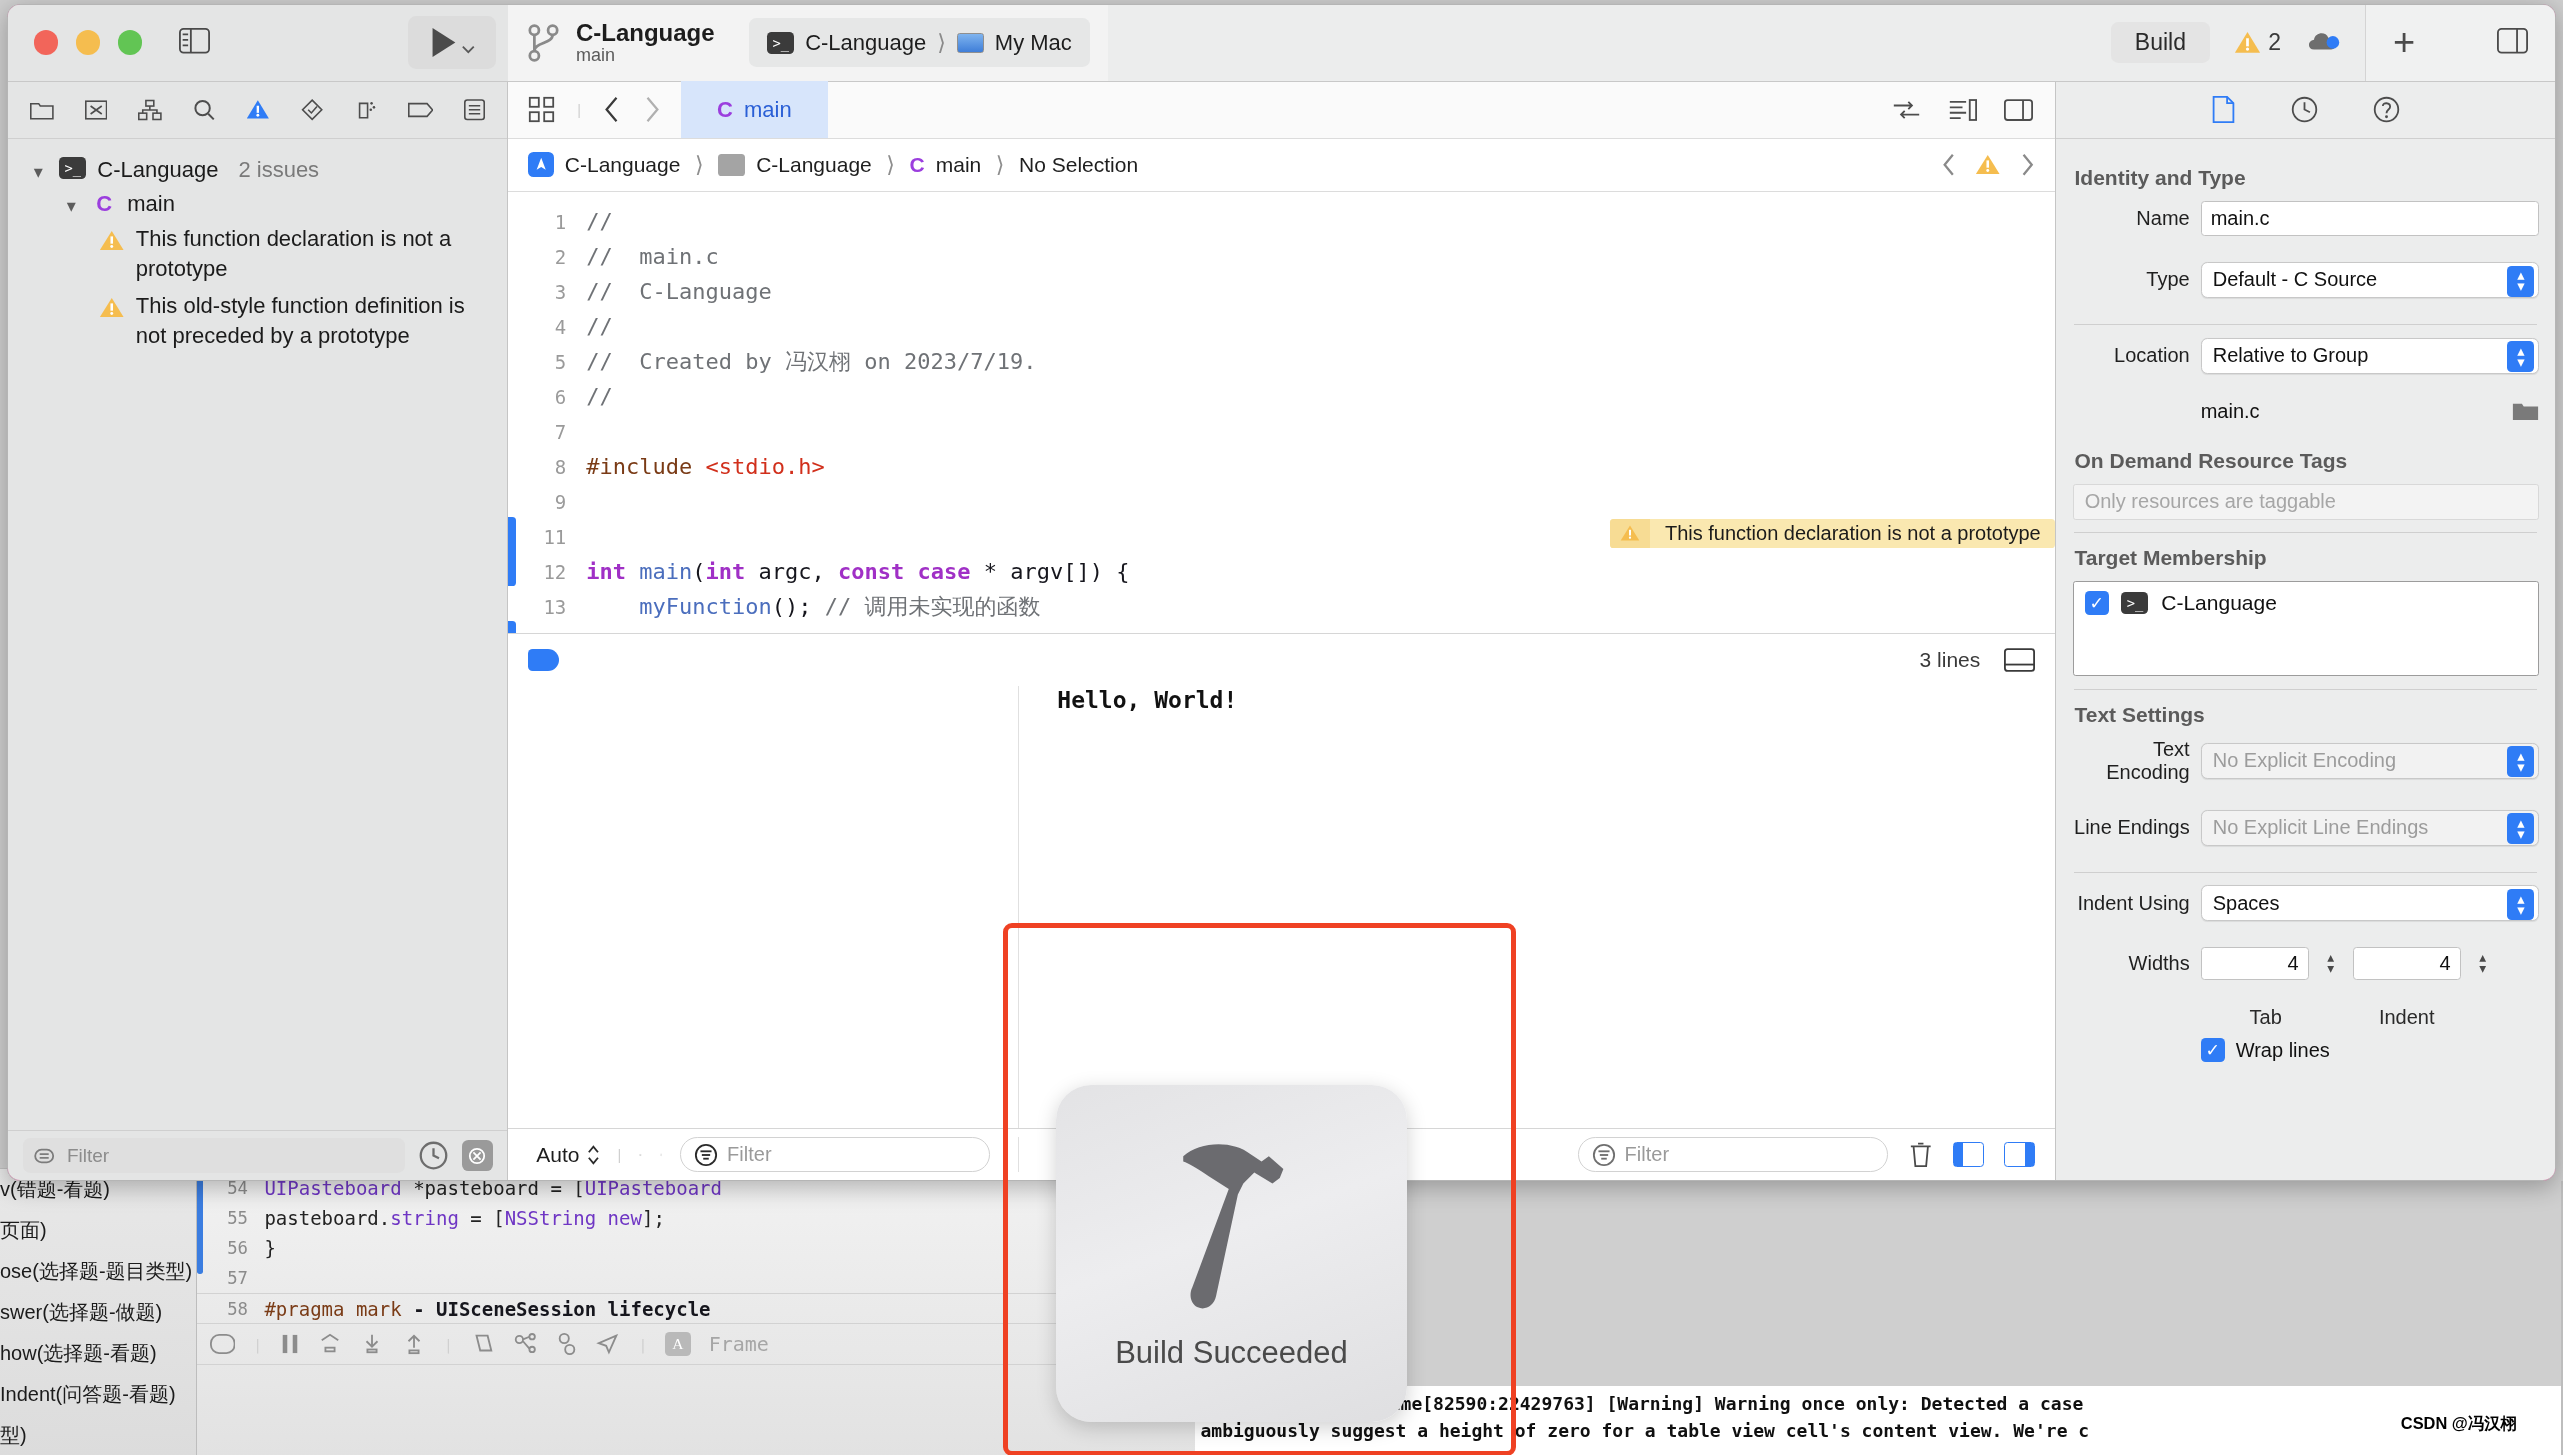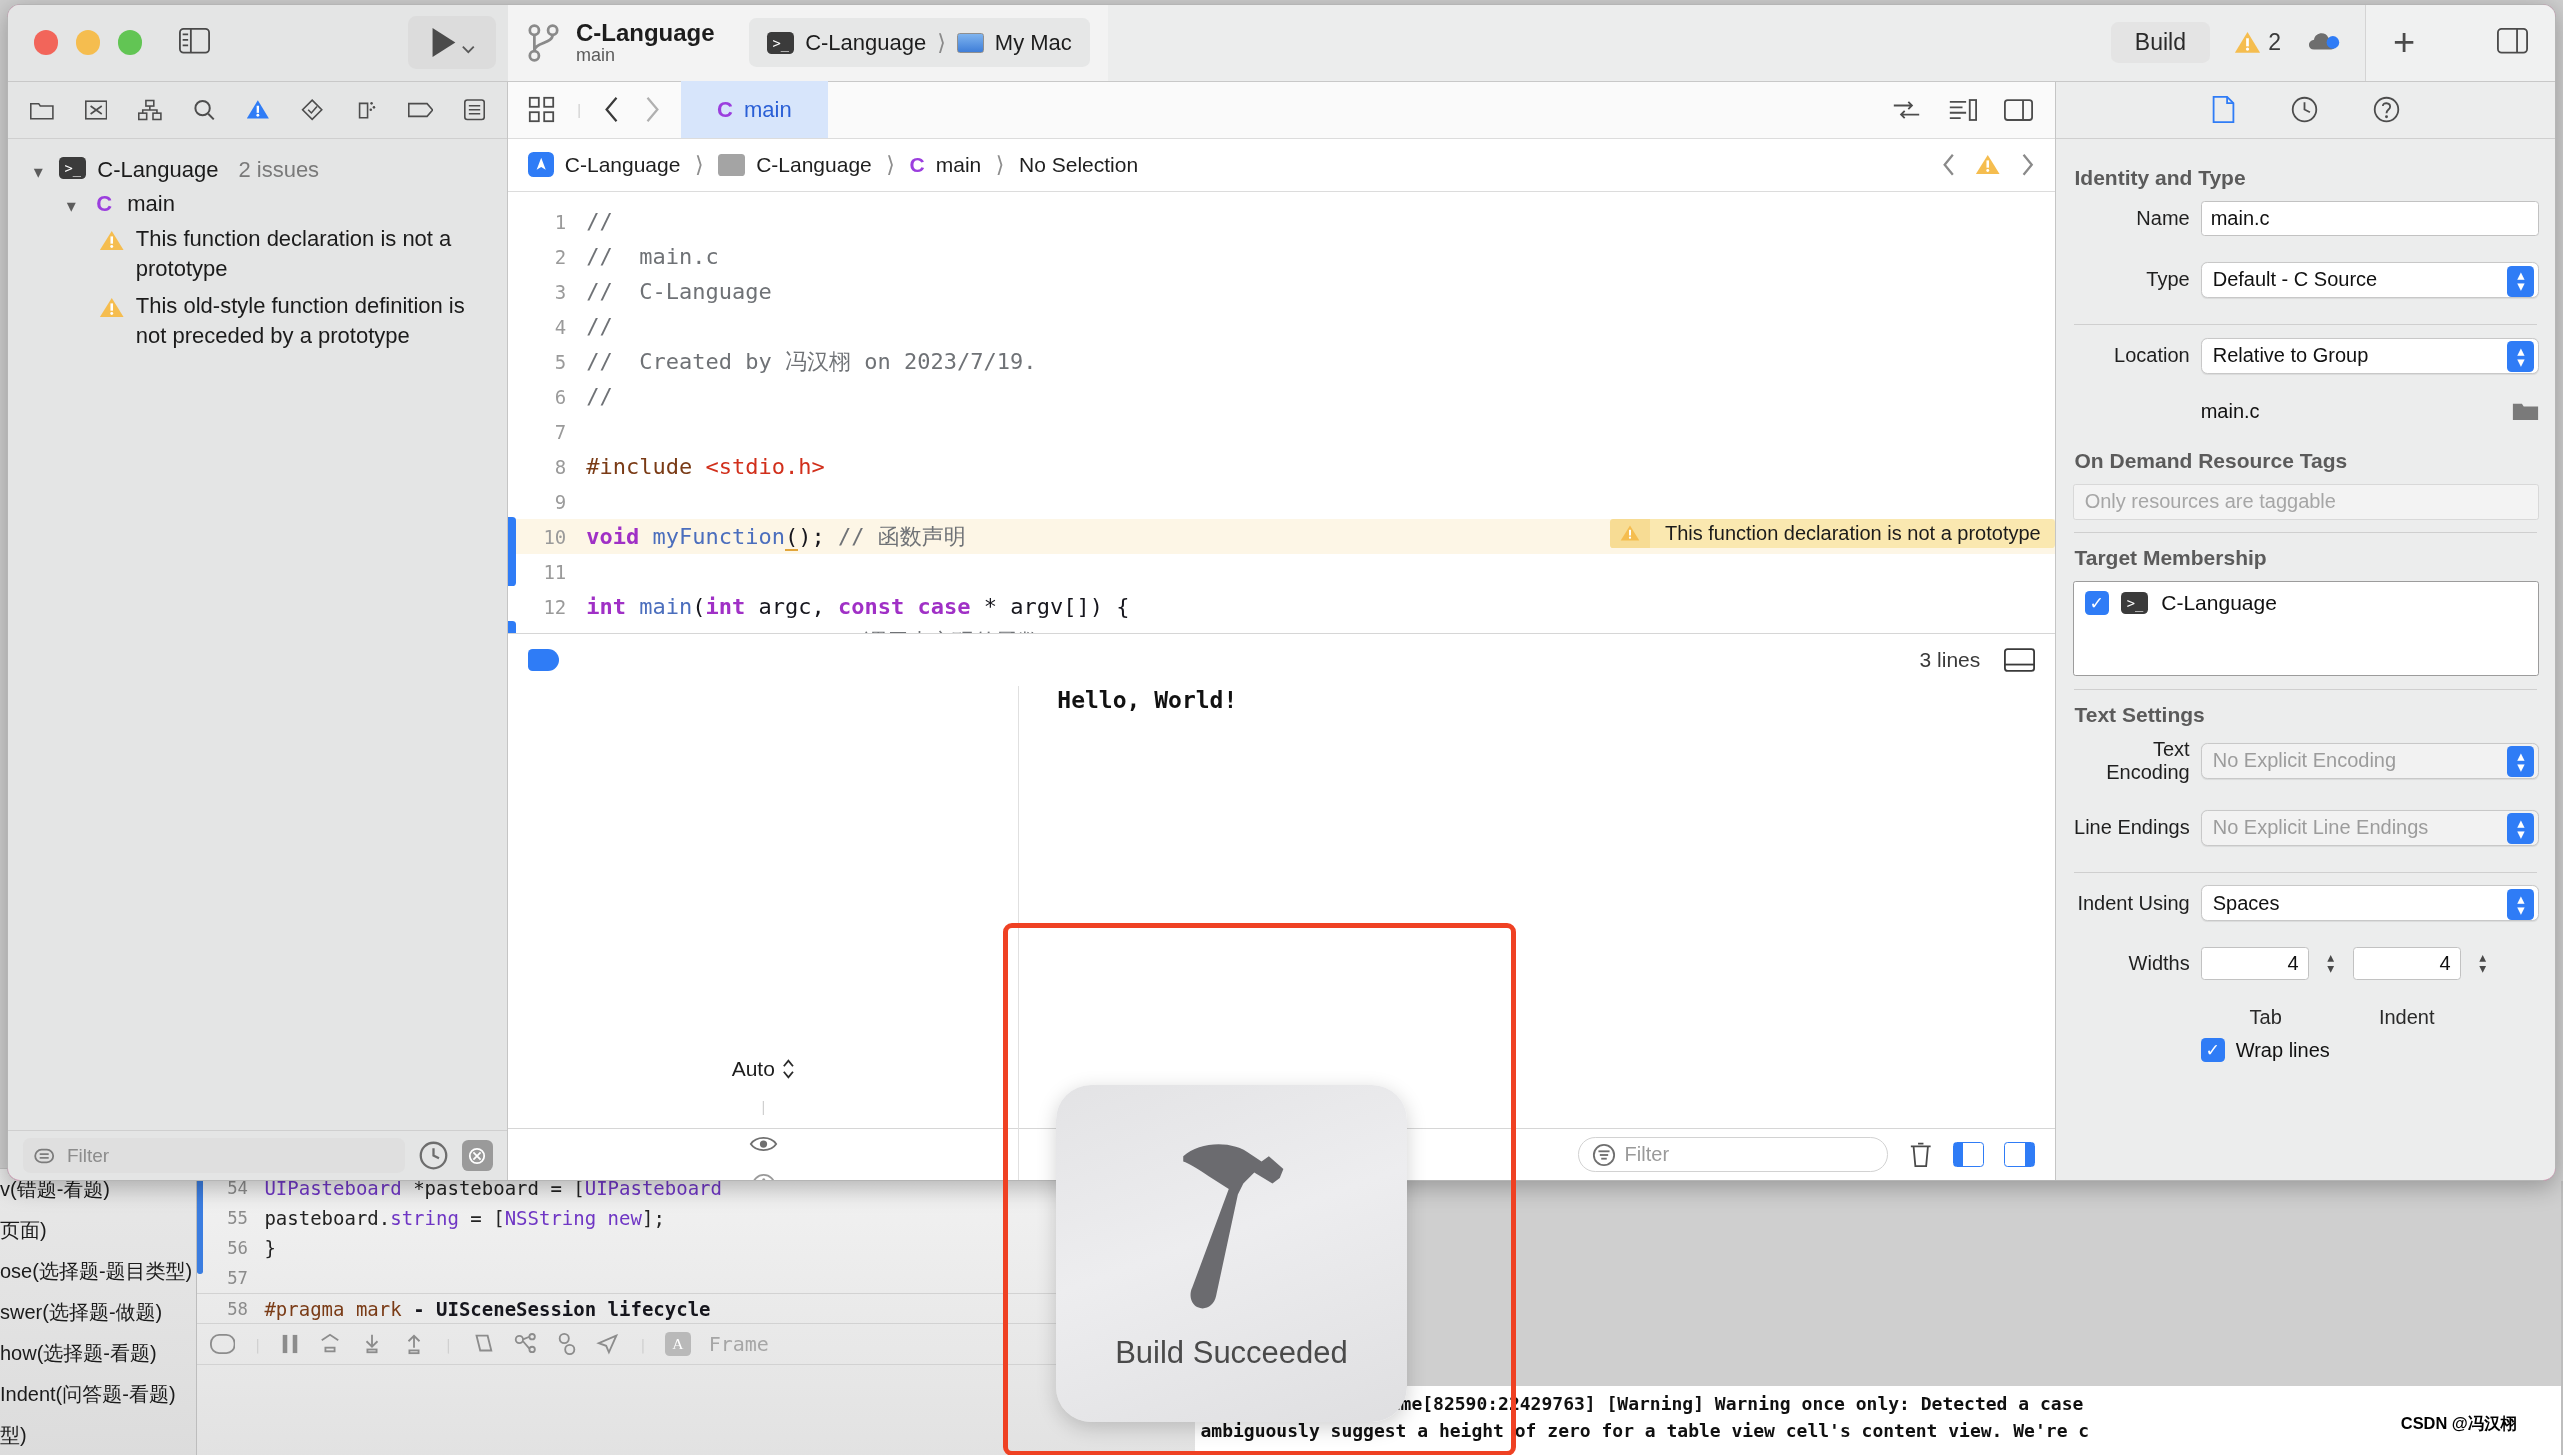--- a/index.html
+++ b/index.html
@@ -155,21 +155,21 @@
   .blue-tag{width:31px;height:22px;background:#2f7cf6;border-radius:4.6px 11px 11px 4.6px;}
   .debugbar-right{margin-left:auto;display:flex;align-items:center;gap:24px;font-size:21px;color:#3a3a3a;}
 
   .debugsplit{display:flex;flex:1;min-height:0;background:#fff;}
   .dbg-vars{width:511px;border-right:0.9px solid #e0e0e0;}
   .dbg-console{flex:1;position:relative;overflow:hidden;
     font-family:"DejaVu Sans Mono","Liberation Mono",monospace;font-size:23px;font-weight:bold;color:#111;}
   .dbg-console .line{padding-left:38px;line-height:29px;}
 
   .dbg-foot{display:flex;align-items:center;height:53px;border-top:0.9px solid #d6d6d6;background:#fff;}
-  .dbg-foot-left{display:flex;align-items:center;gap:18px;width:511px;padding:0 8px;border-right:0.9px solid #e0e0e0;color:#4c4c4c;flex-direction:column;}
+  .dbg-foot-left{display:flex;align-items:center;gap:18px;width:511px;padding:0 28px;border-right:0.9px solid #e0e0e0;color:#4c4c4c;}
   .auto-pop{display:flex;align-items:center;gap:7.3px;font-size:21px;color:#1d1d1d;}
   .small-filter{display:flex;align-items:center;gap:9px;background:#fff;border:0.9px solid #d2d2d2;border-radius:17.3px;height:35px;padding:0 12.8px;min-width:310px;font-size:20px;color:#9a9a9a;}
   .dbg-foot-right{flex:1;display:flex;align-items:center;justify-content:flex-end;gap:20px;padding:0 20px;}
   .pane-ico{width:31px;height:25.5px;border:1.8px solid #2f7cf6;border-radius:3.6px;display:flex;}
   .pane-ico i{display:block;width:9px;background:#2f7cf6;}
   .pane-ico u{display:block;flex:1;}
 
   
   .insp{width:500px;background:#eceded;border-left:0.9px solid #c5c5c5;display:flex;flex-direction:column;}
   .insp-toolbar{display:flex;align-items:center;justify-content:center;gap:53px;height:57px;border-bottom:0.9px solid #cfcfcf;color:#4d4d4d;}
@@ -569,21 +569,20 @@
         <div class="code" id="codeArea">
             <div class="cl" style="margin-top: 12.8px;"><span class="lno">1</span><span class="txt"><span class="cmt">//</span></span></div>
             <div class="cl" style="margin-top: 0px;"><span class="lno">2</span><span class="txt"><span class="cmt">//  main.c</span></span></div>
             <div class="cl" style="margin-top: 0px;"><span class="lno">3</span><span class="txt"><span class="cmt">//  C-Language</span></span></div>
             <div class="cl" style="margin-top: 0px;"><span class="lno">4</span><span class="txt"><span class="cmt">//</span></span></div>
             <div class="cl" style="margin-top: 0px;"><span class="lno">5</span><span class="txt"><span class="cmt">//  Created by 冯汉栩 on 2023/7/19.</span></span></div>
             <div class="cl" style="margin-top: 0px;"><span class="lno">6</span><span class="txt"><span class="cmt">//</span></span></div>
             <div class="cl" style="margin-top: 0px;"><span class="lno">7</span><span class="txt"></span></div>
             <div class="cl" style="margin-top: 0px;"><span class="lno">8</span><span class="txt"><span class="pre">#include </span><span class="str">&lt;stdio.h&gt;</span></span></div>
             <div class="cl" style="margin-top: 0px;"><span class="lno">9</span><span class="txt"></span></div>
-            <div class="cl hl-warn" style="margin-top: 0px;"><span class="lno">10</span><span class="txt"><span class="kw">void</span> <span class="fn">myFunction</span><span class="punc uline">(</span><span class="punc">);</span> <span class="cmt">// 函数声明</span></span></div>
             <div class="cl" style="margin-top: 0px;"><span class="lno">11</span><span class="txt"></span></div>
             <div class="cl" style="margin-top: 0px;"><span class="lno">12</span><span class="txt"><span class="kw">int</span> <span class="fn">main</span><span class="punc">(</span><span class="kw">int</span> <span class="punc">argc,</span> <span class="kw">const</span> <span class="kw">case</span> <span class="punc">* argv[]) {</span></span></div>
             <div class="cl" style="margin-top: 0px;"><span class="lno">13</span><span class="txt">    <span class="fn">myFunction</span><span class="punc">();</span> <span class="cmt">// 调用未实现的函数</span></span></div>
             <div class="gbar" style="top: 325px; height: 69px;"></div>
             <div class="gbar" style="top: 429px; height: 35px;"></div>
             <div class="wbadge" style="top: 327px;">
               <span class="wi">
                 <svg width="20" height="18" viewBox="0 0 28 25">
                   <path d="M14 2 L27 23 L1 23 Z" fill="#f5bd4f"></path>
                   <rect x="12.6" y="8" width="2.8" height="8" fill="#fff"></rect>

